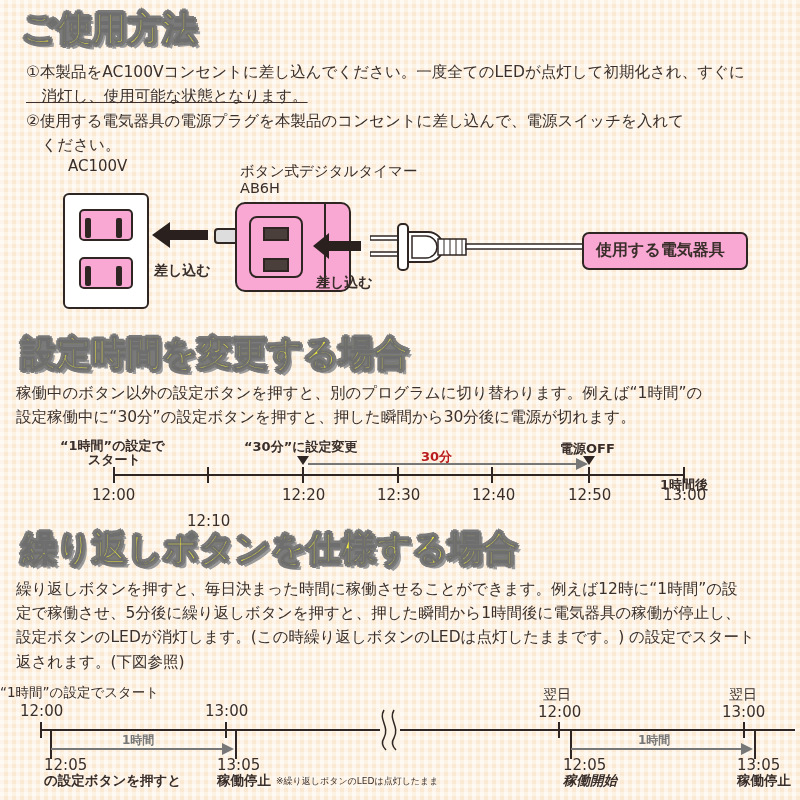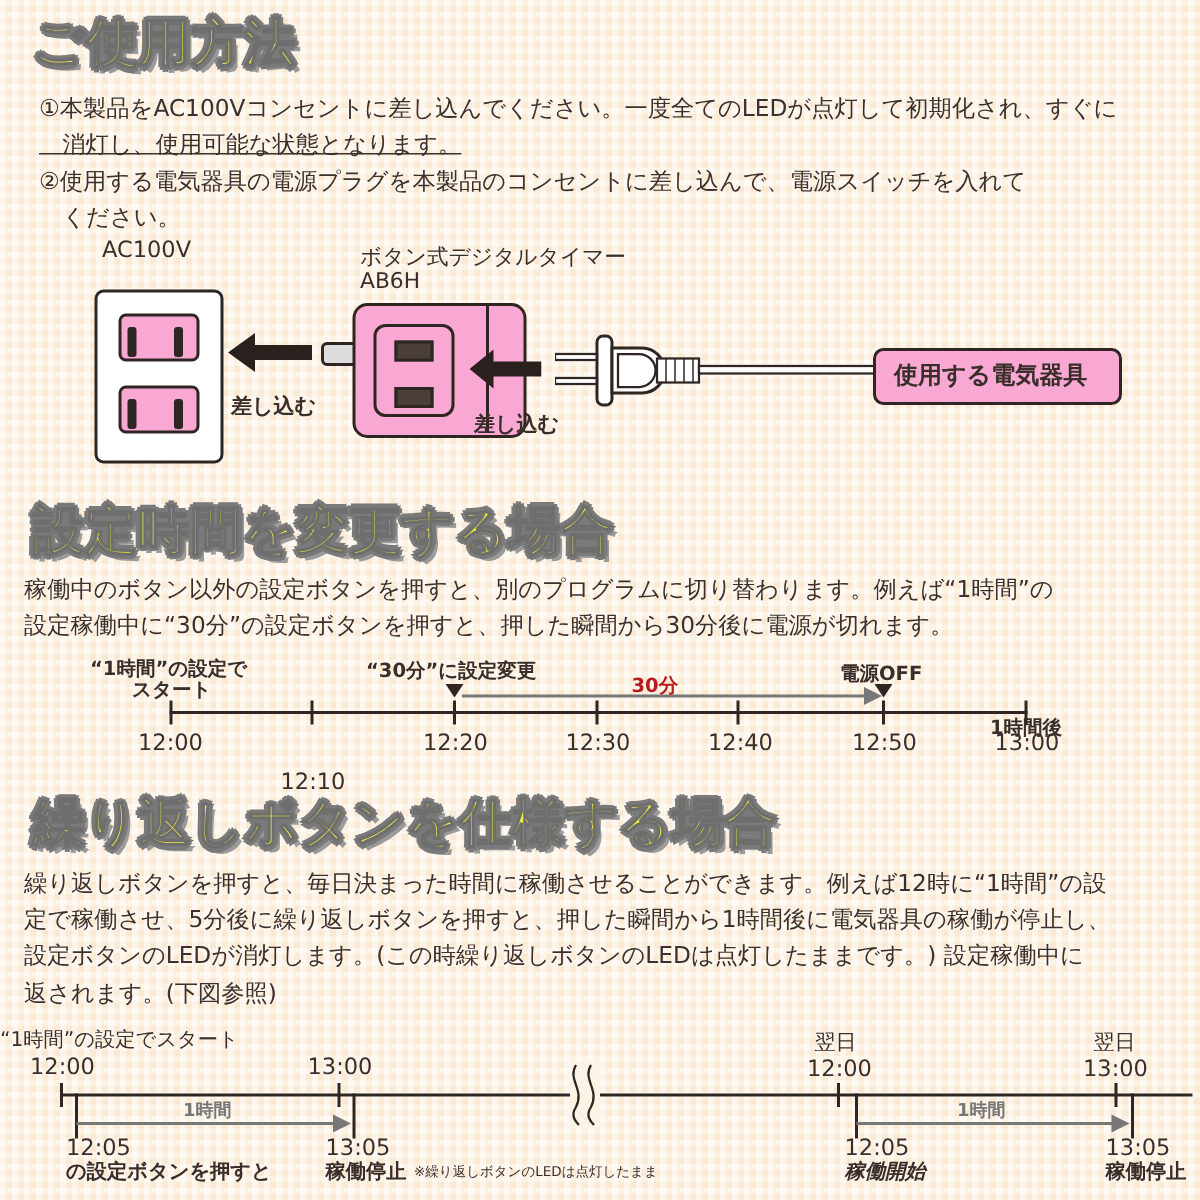--- a/index.html
+++ b/index.html
@@ -120,21 +120,21 @@
   <div class="lbl" style="left:282px;top:486px;font-size:15px;">12:20</div>
   <div class="lbl" style="left:377px;top:486px;font-size:15px;">12:30</div>
   <div class="lbl" style="left:472px;top:486px;font-size:15px;">12:40</div>
   <div class="lbl" style="left:568px;top:486px;font-size:15px;">12:50</div>
   <div class="lbl" style="left:663px;top:486px;font-size:15px;">13:00</div>
 </div>
 
 <div class="heading" style="left:22px;top:526px;">繰り返しボタンを仕様する場合</div>
 <div class="para" style="left:16px;top:577px;">繰り返しボタンを押すと、毎日決まった時間に稼働させることができます。例えば12時に“1時間”の設</div>
 <div class="para" style="left:16px;top:601px;">定で稼働させ、5分後に繰り返しボタンを押すと、押した瞬間から1時間後に電気器具の稼働が停止し、</div>
-<div class="para" style="left:16px;top:625px;">設定ボタンのLEDが消灯します。(この時繰り返しボタンのLEDは点灯したままです。) 設定稼働中に</div>
+<div class="para" style="left:16px;top:625px;">設定ボタンのLEDが消灯します。(この時繰り返しボタンのLEDは点灯したままです。) の設定でスタート</div>
 <div class="para" style="left:16px;top:650px;">返されます。(下図参照)</div>
 
 <div>
   <div class="lbl" style="left:0;top:684px;font-size:13.5px;">“1時間”の設定でスタート</div>
   <div class="lbl" style="left:20px;top:702px;font-size:15px;">12:00</div>
   <div class="lbl" style="left:205px;top:702px;font-size:15px;">13:00</div>
   <div class="lbl" style="left:543px;top:686px;font-size:14px;">翌日</div>
   <div class="lbl" style="left:538px;top:703px;font-size:15px;">12:00</div>
   <div class="lbl" style="left:729px;top:686px;font-size:14px;">翌日</div>
   <div class="lbl" style="left:722px;top:703px;font-size:15px;">13:00</div>

